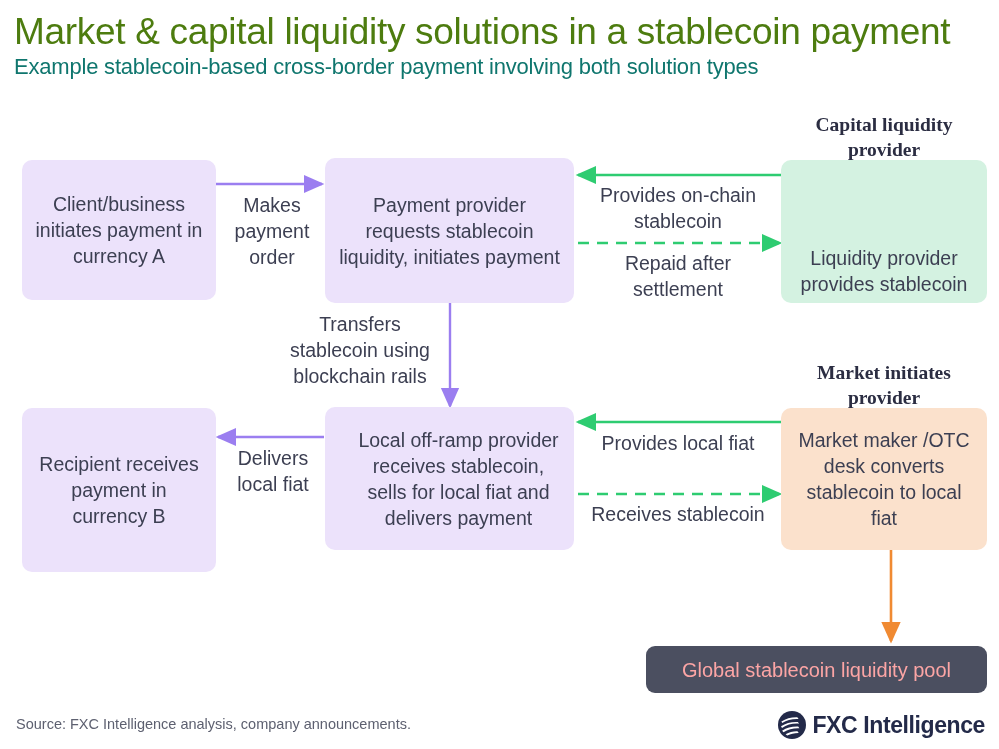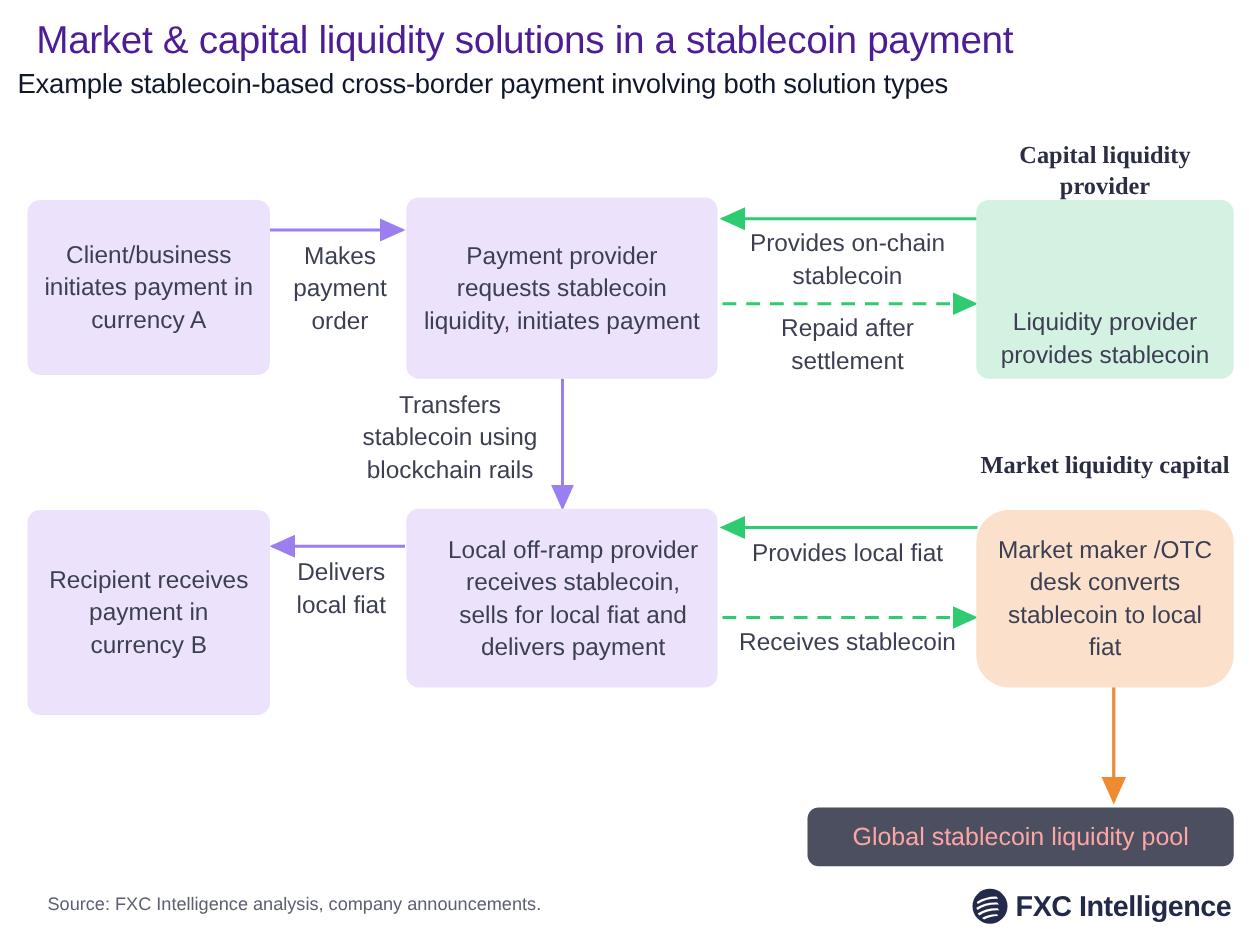--- a/index.html
+++ b/index.html
@@ -17,35 +17,35 @@
     overflow: hidden;
   }
   .canvas {
     position: absolute;
     inset: 0;
   }
 
   
   .title {
     position: absolute;
-    left: 29px;
+    left: 14px;
     top: 14px;
-    font-size: 31px;
+    font-size: 37px;
     line-height: 36px;
-    color: #4c1d95;
+    color: #4d7c0f;
     letter-spacing: -0.3px;
     white-space: nowrap;
   }
   .subtitle {
     position: absolute;
     left: 14px;
     top: 52px;
     font-size: 22px;
     line-height: 30px;
-    color: #0f172a;
+    color: #0f766e;
     letter-spacing: -0.2px;
     white-space: nowrap;
   }
 
   
   .node {
     position: absolute;
     border-radius: 10px;
     display: flex;
     align-items: center;
@@ -97,21 +97,20 @@
     pointer-events: none;
   }
 
   
   .source {
     position: absolute;
     left: 16px;
     top: 716px;
     font-size: 14.5px;
     color: #5d6070;
-    margin-left: 22px;
   }
   .logo {
     position: absolute;
     right: 14px;
     top: 708px;
     height: 34px;
     display: flex;
     align-items: center;
     gap: 5px;
   }
@@ -161,21 +160,21 @@
 
     <line x1="578" y1="494" x2="780" y2="494" stroke="#2ecc71" stroke-width="2.4" stroke-dasharray="11 8" marker-end="url(#ah-green)"></line>
 
     <line x1="324" y1="437" x2="218" y2="437" stroke="#9b7ef0" stroke-width="2.4" marker-end="url(#ah-purple-l)"></line>
 
     <line x1="891" y1="548" x2="891" y2="641" stroke="#f08a32" stroke-width="2.6" marker-end="url(#ah-orange)"></line>
   </svg>
 
   <div class="section-cap" style="left:782px; top:112px; width:204px;">Capital liquidity provider</div>
 
-  <div class="section-cap" style="left:782px; top:360px; width:204px;">Market liquidity capital</div>
+  <div class="section-cap" style="left:782px; top:360px; width:204px;">Market initiates provider</div>
 
   <div class="node purple" style="left:22px; top:160px; width:194px; height:140px;">
     <span>Client/business initiates payment in currency A</span>
   </div>
 
   <div class="node purple" style="left:325px; top:158px; width:249px; height:145px;">
     <span>Payment provider requests stablecoin liquidity, initiates payment</span>
   </div>
 
   <div class="node green" style="left:781px; top:160px; width:206px; height:143px;">
@@ -183,21 +182,21 @@
   </div>
 
   <div class="node purple" style="left:325px; top:407px; width:249px; height:143px;padding-left:28px;">
     <span>Local off-ramp provider receives stablecoin, sells for local fiat and delivers payment</span>
   </div>
 
   <div class="node purple" style="left:22px; top:408px; width:194px; height:164px;">
     <span>Recipient receives payment in currency B</span>
   </div>
 
-  <div class="node peach" style="left:781px; top:408px; width:206px; height:142px;border-radius:26px;">
+  <div class="node peach" style="left:781px; top:408px; width:206px; height:142px;">
     <span>Market maker /OTC desk converts stablecoin to local fiat</span>
   </div>
 
   <div class="node slate" style="left:646px; top:646px; width:341px; height:47px;">
     <span>Global stablecoin liquidity pool</span>
   </div>
 
   <div class="edge-label" style="left:222px; top:192px; width:100px;">Makes payment order</div>
 
   <div class="edge-label" style="left:578px; top:182px; width:200px;">Provides on-chain stablecoin</div>

